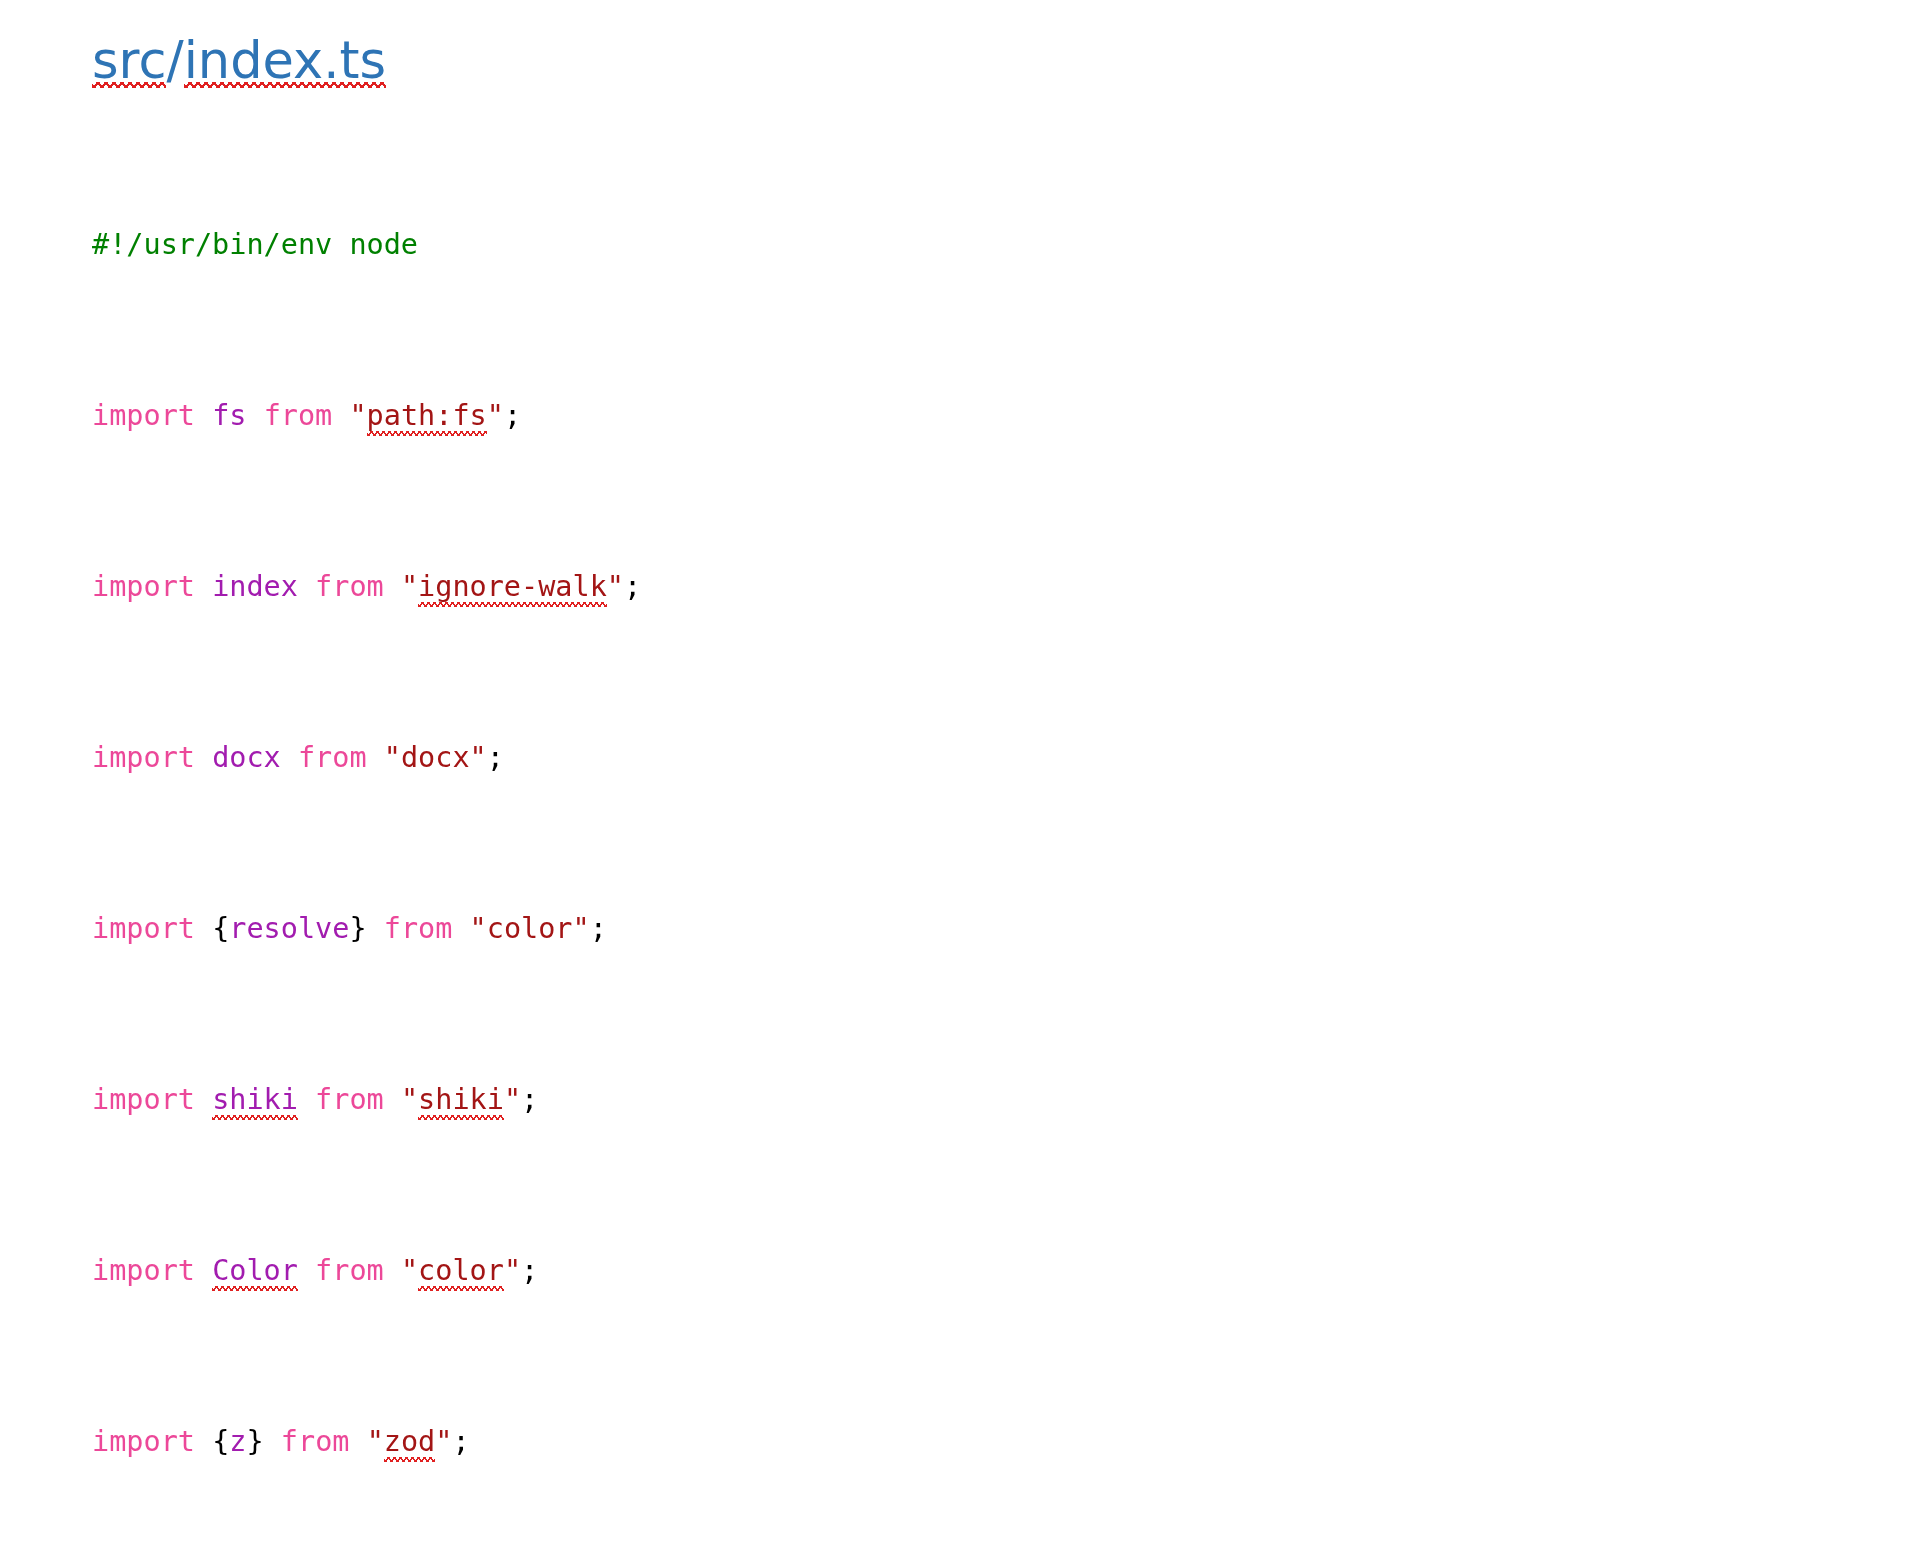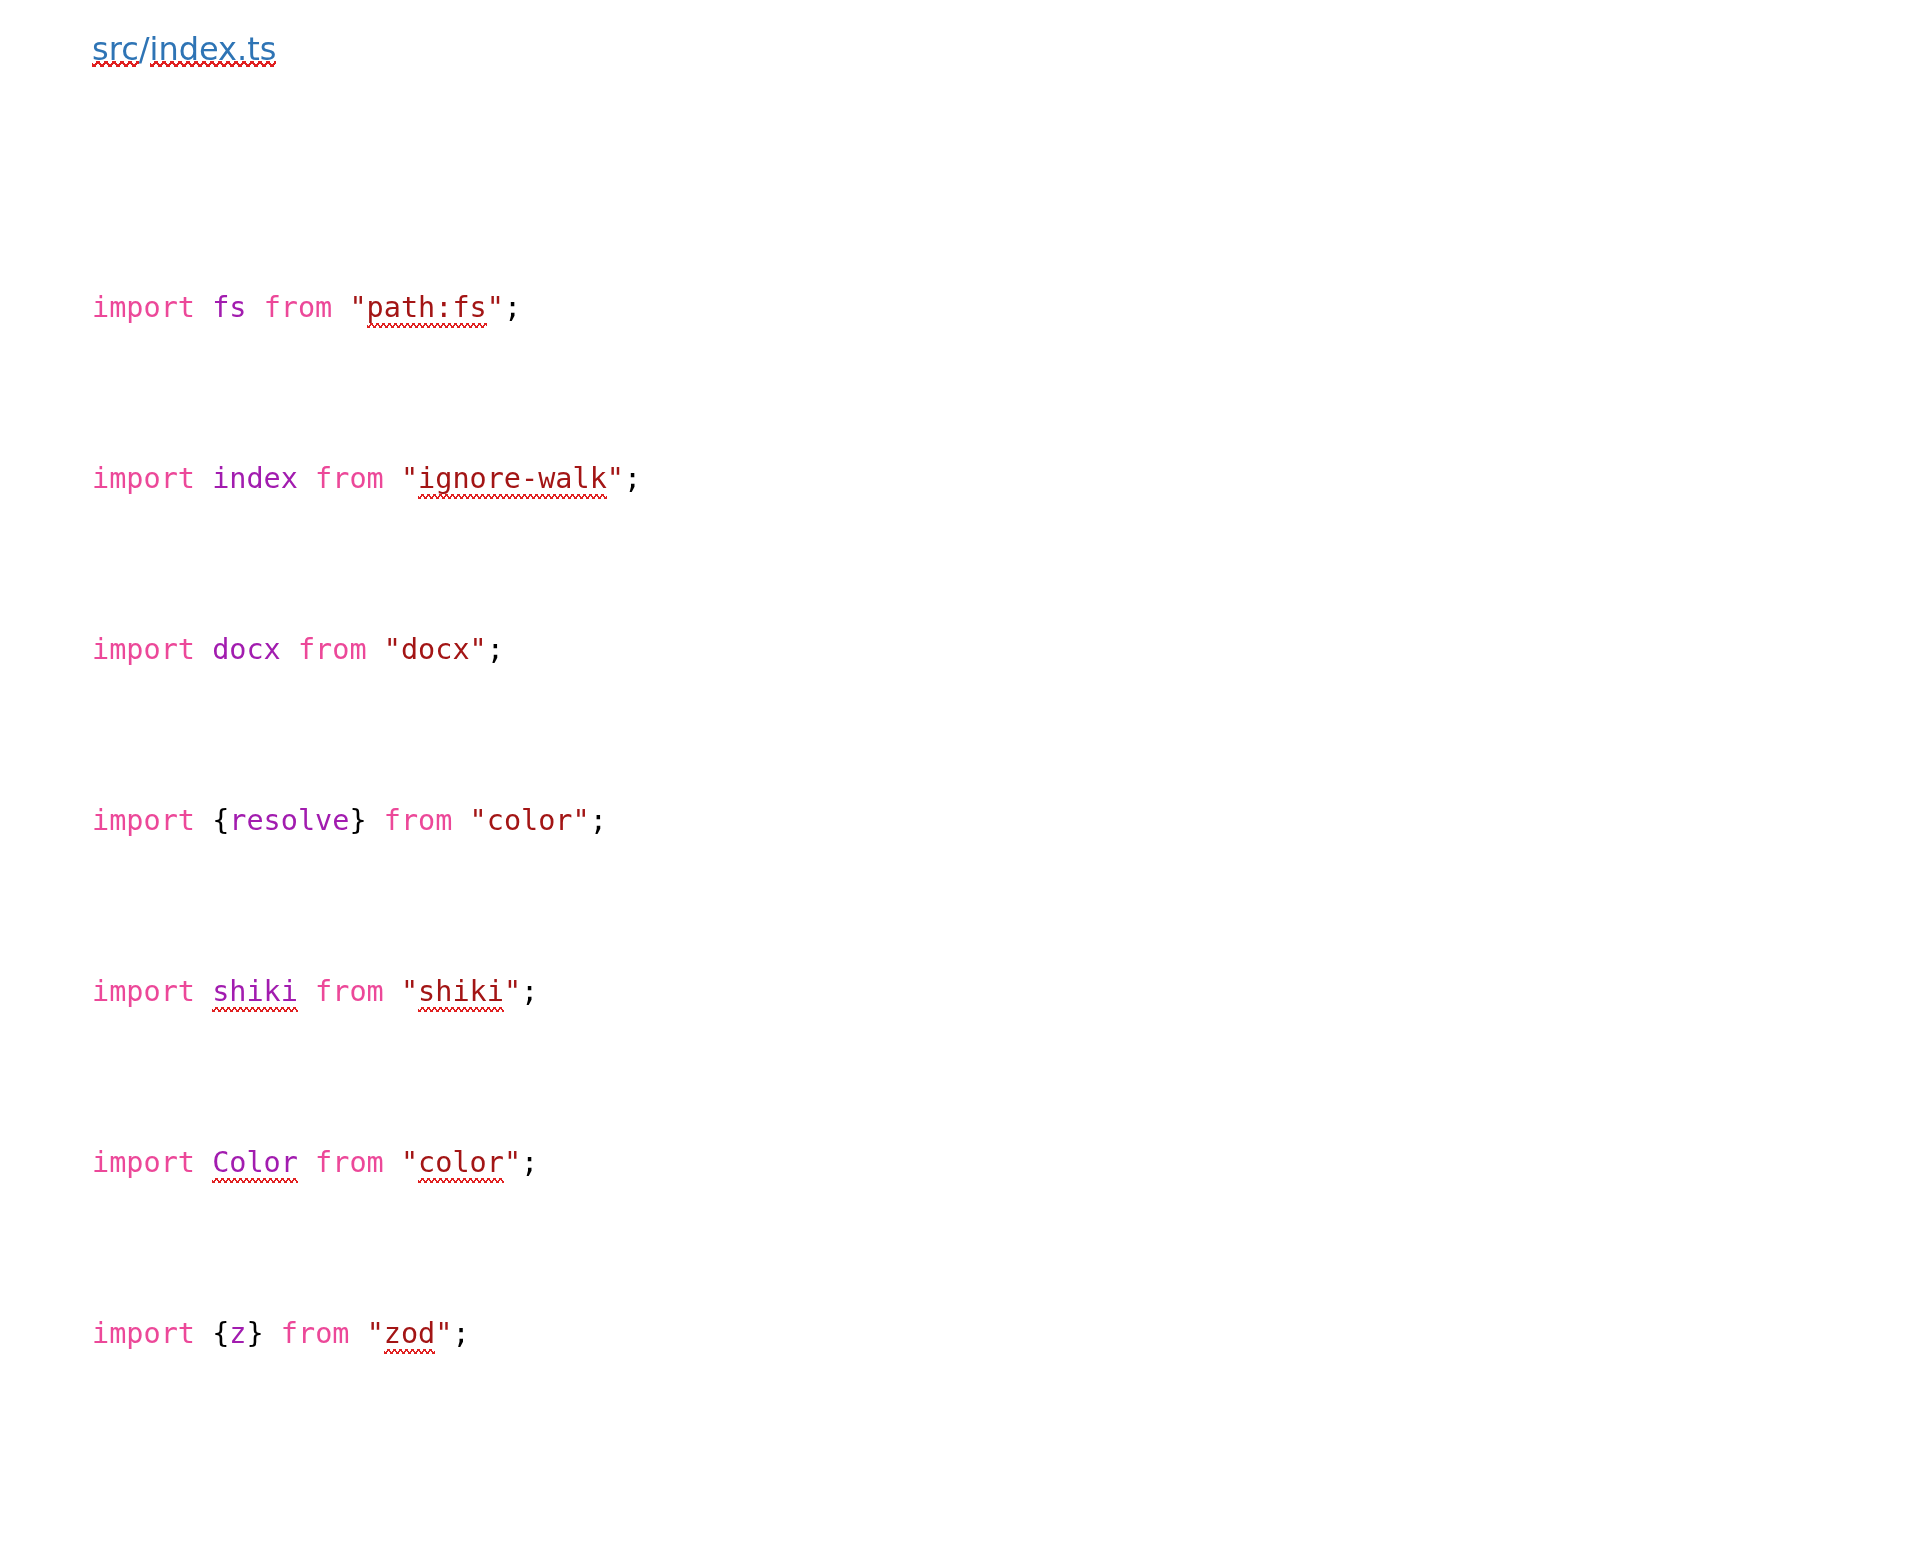--- a/index.html
+++ b/index.html
@@ -15,25 +15,25 @@
   }
 
   #doc {
     padding: 32px 0 0 92px;
     box-sizing: border-box;
   }
 
   
   .file-heading {
     font-family: "DejaVu Sans", sans-serif;
-    font-size: 32px;
+    font-size: 51px;
     font-weight: 400;
     line-height: 1.12;
     color: #2E74B5;
-    margin: 0 0 18px 0;
+    margin: 0 0 2px 0;
     white-space: pre;
     display: block;
   }
 
   
   .code {
     font-family: "DejaVu Sans Mono", monospace;
     font-size: 28.5px;
     line-height: 34.2px;
     letter-spacing: 0px;
@@ -82,20 +82,21 @@
 </head>
 <body>
 
 <div id="doc">
 
   <h1 class="file-heading"><span class="sq">src</span><span>/</span><span class="sq">index.ts</span></h1>
 
   <div class="code">
 
     
+    <div class="line"><span class="t-comment">#!/usr/bin/env node</span></div>
 
     
     <div class="line"><span class="t-keyword">import</span><span> </span><span class="t-var">fs</span><span> </span><span class="t-keyword">from</span><span> </span><span class="t-string">"</span><span class="t-string sq">path:fs</span><span class="t-string">"</span><span class="t-punct">;</span></div>
 
     
     <div class="line"><span class="t-keyword">import</span><span> </span><span class="t-var">index</span><span> </span><span class="t-keyword">from</span><span> </span><span class="t-string">"</span><span class="t-string sq">ignore-walk</span><span class="t-string">"</span><span class="t-punct">;</span></div>
 
     
     <div class="line"><span class="t-keyword">import</span><span> </span><span class="t-var">docx</span><span> </span><span class="t-keyword">from</span><span> </span><span class="t-string">"</span><span class="t-string">docx</span><span class="t-string">"</span><span class="t-punct">;</span></div>
 

